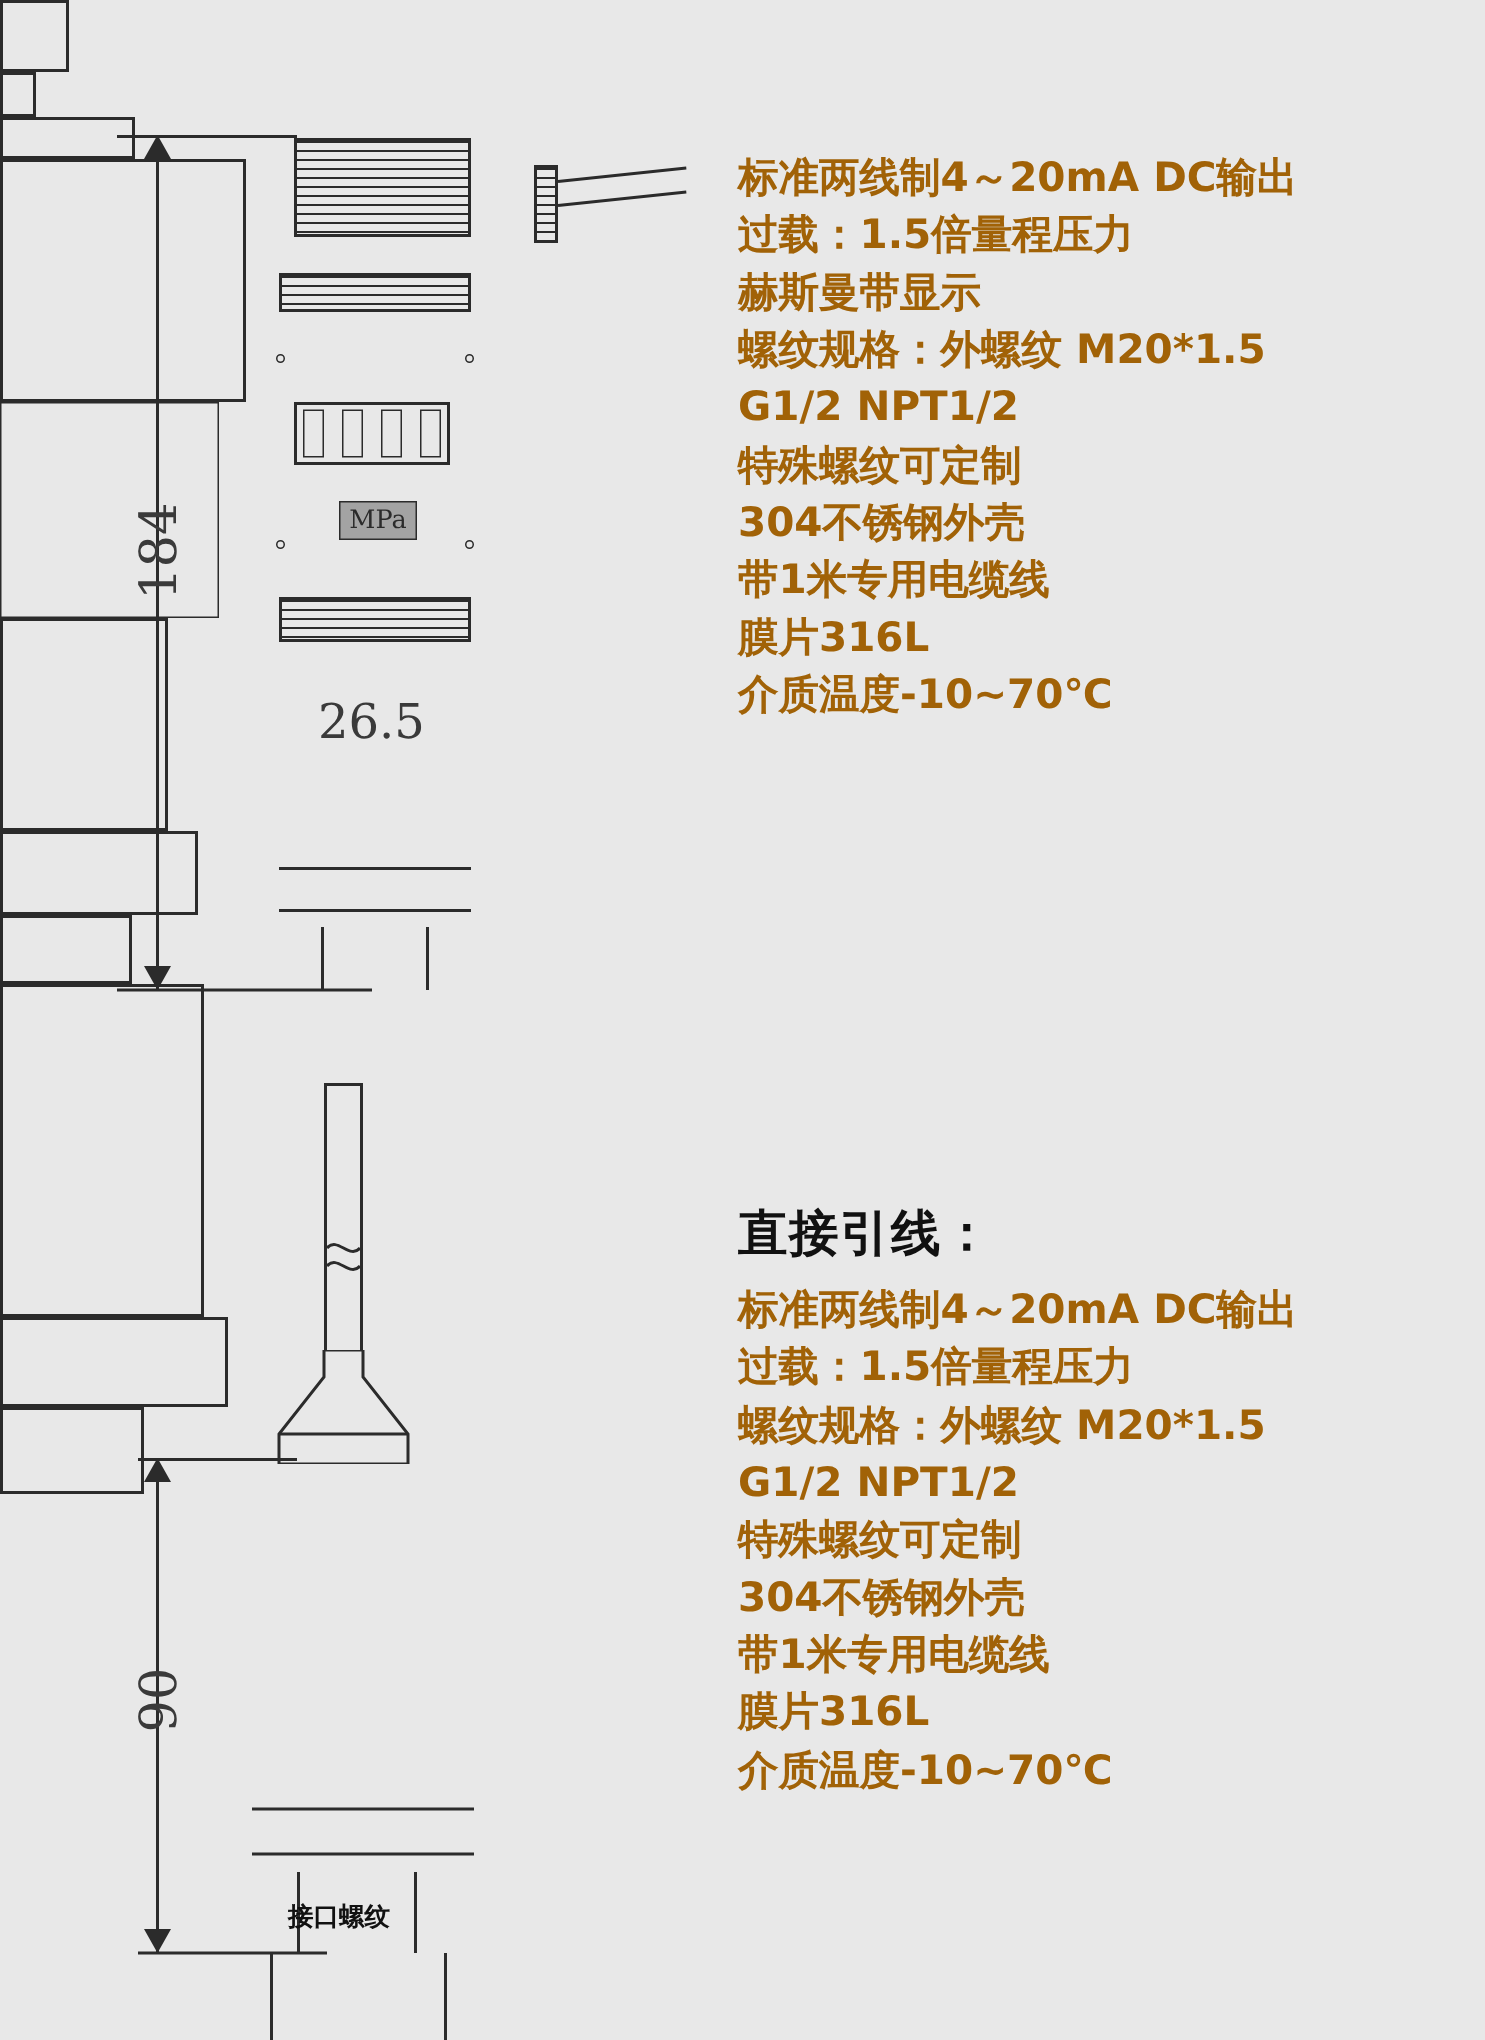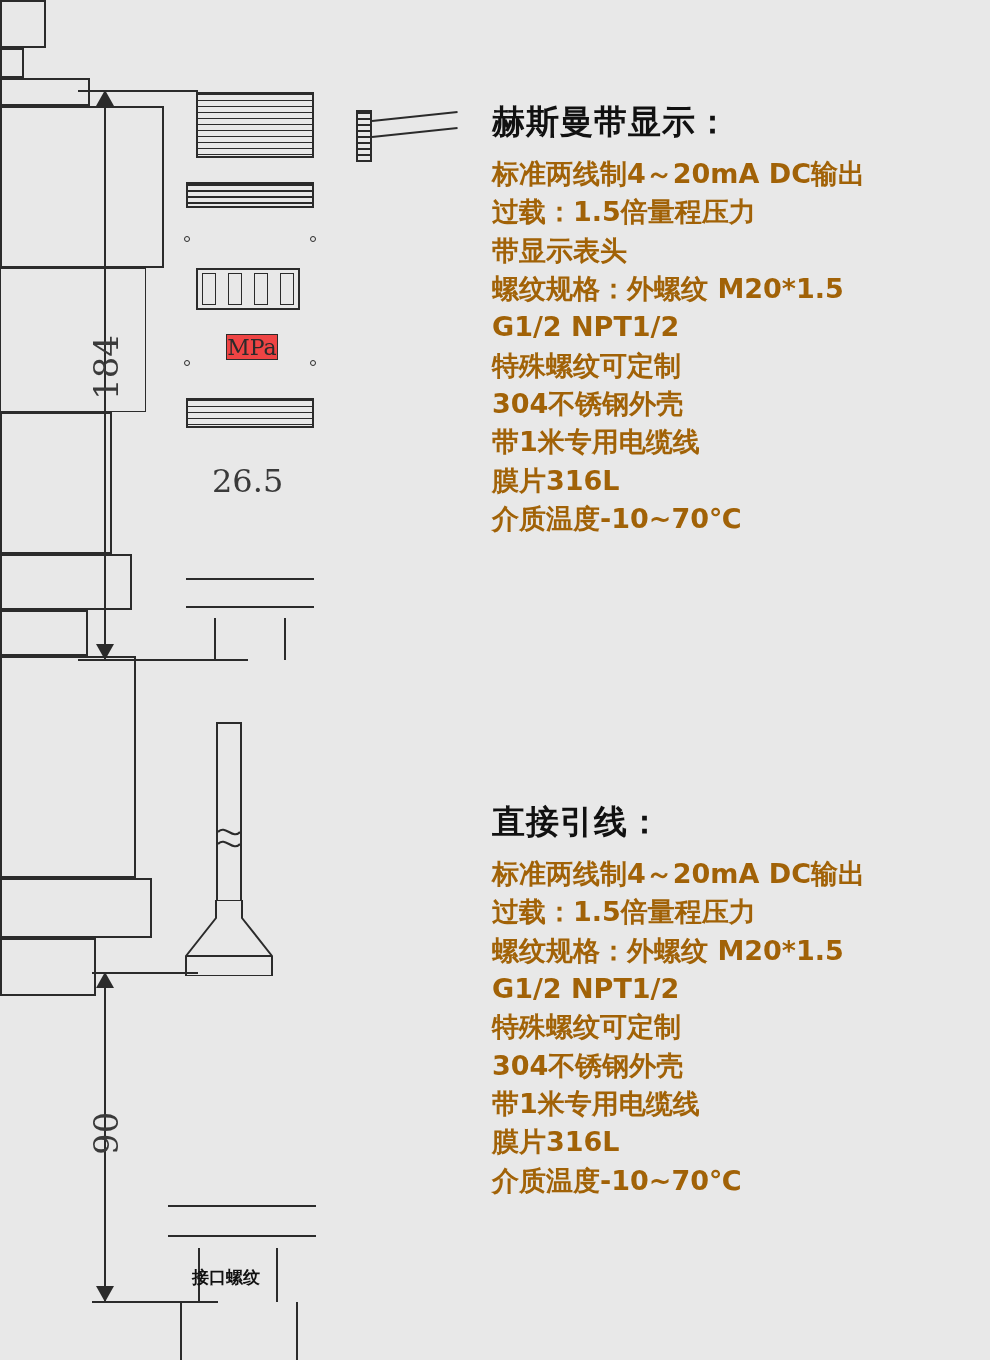--- a/index.html
+++ b/index.html
@@ -65,23 +65,23 @@
     display:flex;align-items:center;justify-content:space-between;
     padding:3px 4px;
   }
   .digit{
     flex:0 0 auto;width:14px;height:100%;
     border:1.5px solid #2b2b2b;background:#e8e8e8;
     box-sizing:border-box;
   }
   .mpa{
     position:absolute;box-sizing:border-box;
-    border:1.5px solid #2b2b2b;background:#ef4444;
+    border:1.5px solid #2b2b2b;background:#a3a3a3;
     font-family:"DejaVu Serif","Liberation Serif",serif;
-    font-size:22px;color:#2b2b2b;
+    font-size:17px;color:#2b2b2b;
     display:flex;align-items:center;justify-content:center;
   }
   .corner{
     position:absolute;width:6px;height:6px;border:1.5px solid #2b2b2b;
     border-radius:50%;background:#e8e8e8;box-sizing:border-box;
   }
   .lbl-bottom{
     position:absolute;
     font-size:17px;font-weight:bold;color:#111;white-space:nowrap;
   }
@@ -137,24 +137,23 @@
 
     <div class="outline" style="left:186px;top:566px;width:128px;height:52px;"></div>
     <div class="fillline" style="left:186px;top:578px;width:128px;height:1.5px;"></div>
     <div class="fillline" style="left:186px;top:606px;width:128px;height:1.5px;"></div>
 
     <div class="outline" style="left:208px;top:618px;width:84px;height:42px;"></div>
     <div class="fillline" style="left:214px;top:618px;width:1.5px;height:42px;"></div>
     <div class="fillline" style="left:284px;top:618px;width:1.5px;height:42px;"></div>
 
     <div class="spec" style="left:492px;top:100px;">
-      <h2>赫斯曼带显示：</h2>
       <div class="line">标准两线制4～20mA DC输出</div>
       <div class="line">过载：1.5倍量程压力</div>
-      <div class="line">带显示表头</div>
+      <div class="line">赫斯曼带显示</div>
       <div class="line">螺纹规格：外螺纹  M20*1.5</div>
       <div class="line">G1/2 NPT1/2</div>
       <div class="line">特殊螺纹可定制</div>
       <div class="line">304不锈钢外壳</div>
       <div class="line">带1米专用电缆线</div>
       <div class="line">膜片316L</div>
       <div class="line">介质温度-10~70℃</div>
     </div>
   </div>
 

